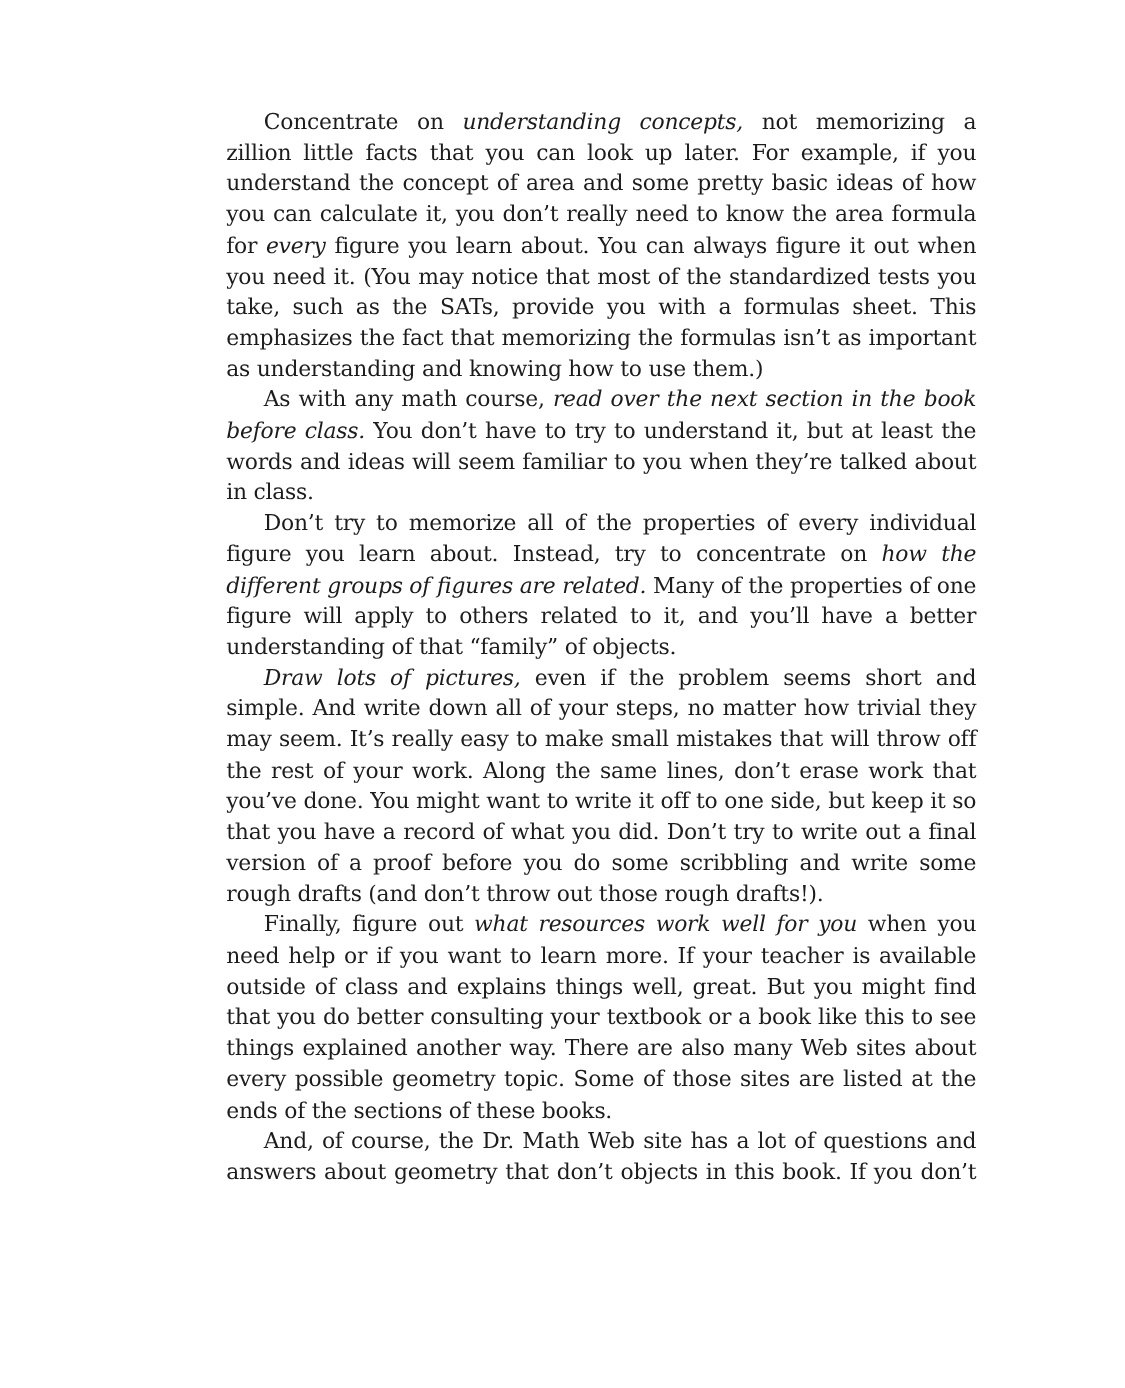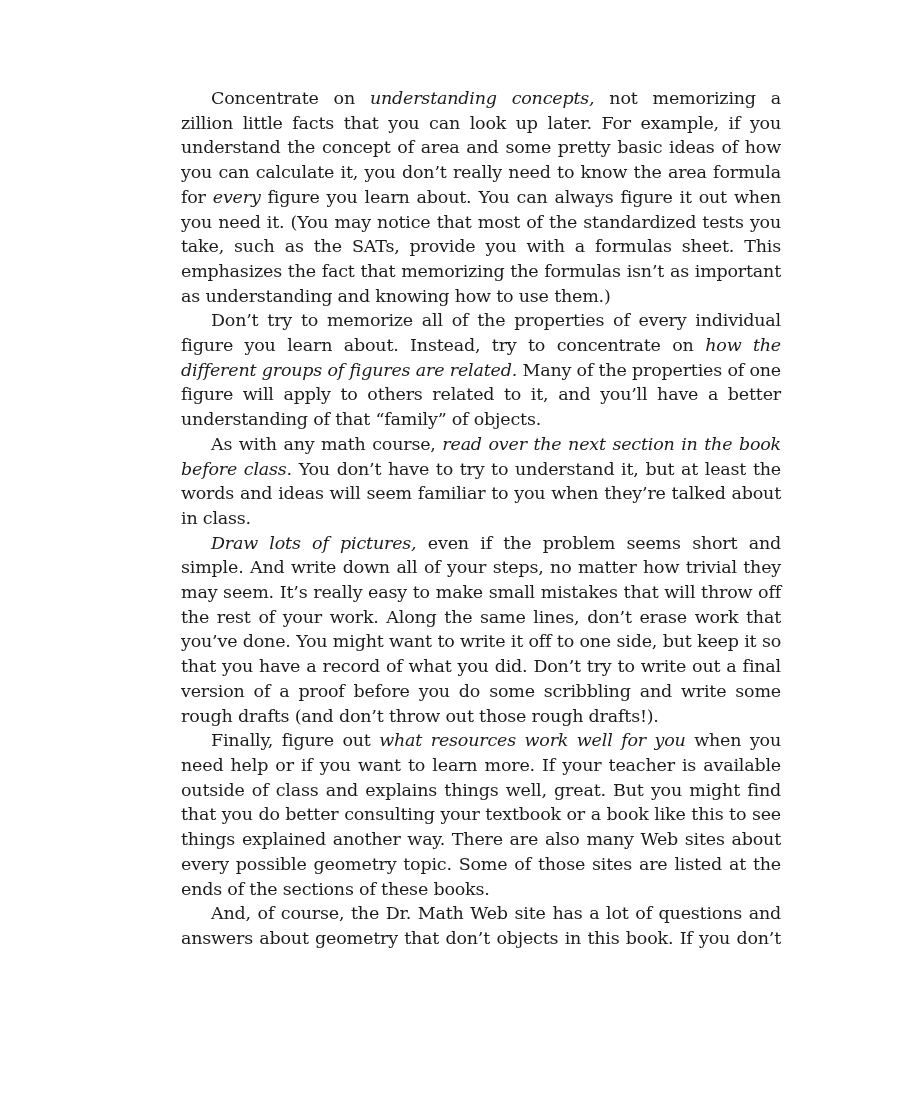--- a/index.html
+++ b/index.html
@@ -69,22 +69,22 @@
     line-height: 1;
   }
 </style>
 </head>
 <body>
 
 <div class="page">
 
   <div class="body-text">
       <p class="para"><span>Concentrate on </span><em>understanding concepts,</em><span> not memorizing a zillion little facts that you can look up later. For example, if you understand the concept of area and some pretty basic ideas of how you can calculate it, you don’t really need to know the area formula for </span><em>every</em><span> figure you learn about. You can always figure it out when you need it. (You may notice that most of the standardized tests you take, such as the SATs, provide you with a formulas sheet. This emphasizes the fact that memorizing the formulas isn’t as important as understanding and knowing how to use them.)</span></p>
+      <p class="para"><span>As with any math course, </span><em>read over the next section in the book before class.</em><span> You don’t have to try to understand it, but at least the words and ideas will seem familiar to you when they’re talked about in class.</span></p>
       <p class="para"><span>Don’t try to memorize all of the properties of every individual figure you learn about. Instead, try to concentrate on </span><em>how the different groups of figures are related.</em><span> Many of the properties of one figure will apply to others related to it, and you’ll have a better understanding of that “family” of objects.</span></p>
-      <p class="para"><span>As with any math course, </span><em>read over the next section in the book before class.</em><span> You don’t have to try to understand it, but at least the words and ideas will seem familiar to you when they’re talked about in class.</span></p>
       <p class="para"><em>Draw lots of pictures,</em><span> even if the problem seems short and simple. And write down all of your steps, no matter how trivial they may seem. It’s really easy to make small mistakes that will throw off the rest of your work. Along the same lines, don’t erase work that you’ve done. You might want to write it off to one side, but keep it so that you have a record of what you did. Don’t try to write out a final version of a proof before you do some scribbling and write some rough drafts (and don’t throw out those rough drafts!).</span></p>
       <p class="para"><span>Finally, figure out </span><em>what resources work well for you</em><span> when you need help or if you want to learn more. If your teacher is available outside of class and explains things well, great. But you might find that you do better consulting your textbook or a book like this to see things explained another way. There are also many Web sites about every possible geometry topic. Some of those sites are listed at the ends of the sections of these books.</span></p>
       <p class="para"><span>And, of course, the Dr. Math Web site has a lot of questions and answers about geometry that don’t objects in this book. If you don’t find the answer there, don’t forget that you can always Ask Dr. Math yourself!</span></p>
     </div>
 
   <div class="footer">
     <span class="page-number">2</span>
     <span class="footer-dots">
       <span class="dot"></span>
       <span class="dot"></span>

